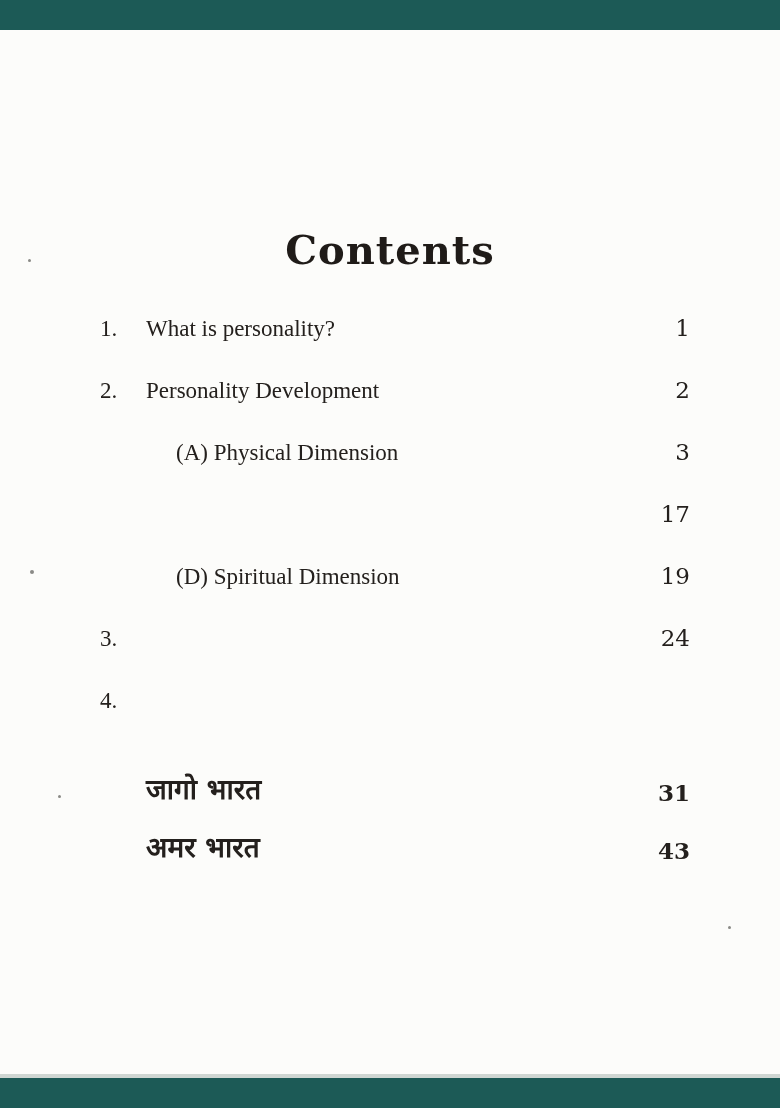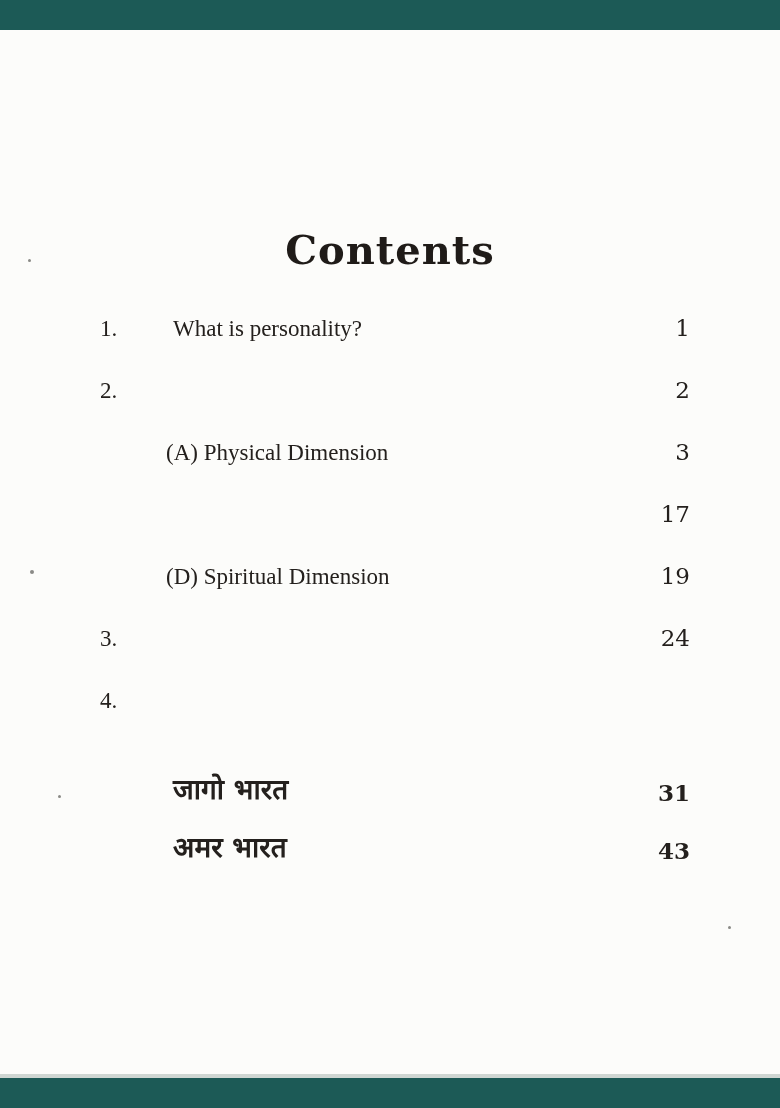--- a/index.html
+++ b/index.html
@@ -59,31 +59,30 @@
     font-size: 23px;
     height: 62px;
     line-height: 1.2;
   }
   .toc-row .num {
     width: 46px;
     flex: 0 0 46px;
   }
   .toc-row .label {
     white-space: nowrap;
-    margin-left: 27px;
   }
   .toc-row .spacer {
     flex: 1 1 auto;
   }
   .toc-row .pageno {
     text-align: right;
     font-family: "DejaVu Serif", "Liberation Serif", serif;
   }
   .toc-row.indent-1 .label {
-    margin-left: 20px;
+    margin-left: 30px;
   }
   .toc-row.hindi {
     height: 58px;
     font-size: 28px;
     font-weight: 600;
     font-family: "DejaVu Sans", "Liberation Serif", serif;
     align-items: flex-end;
   }
   .toc-row.hindi .pageno {
     font-size: 23px;
@@ -111,20 +110,21 @@
 
       <div class="toc-row">
         <span class="num">1.</span>
         <span class="label">What is personality?</span>
         <span class="spacer"></span>
         <span class="pageno">1</span>
       </div>
 
       <div class="toc-row">
         <span class="num">2.</span>
+        <span class="label">Personality Development</span>
         <span class="spacer"></span>
         <span class="pageno">2</span>
       </div>
 
       <div class="toc-row indent-1">
         <span class="num"></span>
         <span class="label">(A) Physical Dimension</span>
         <span class="spacer"></span>
         <span class="pageno">3</span>
       </div>

